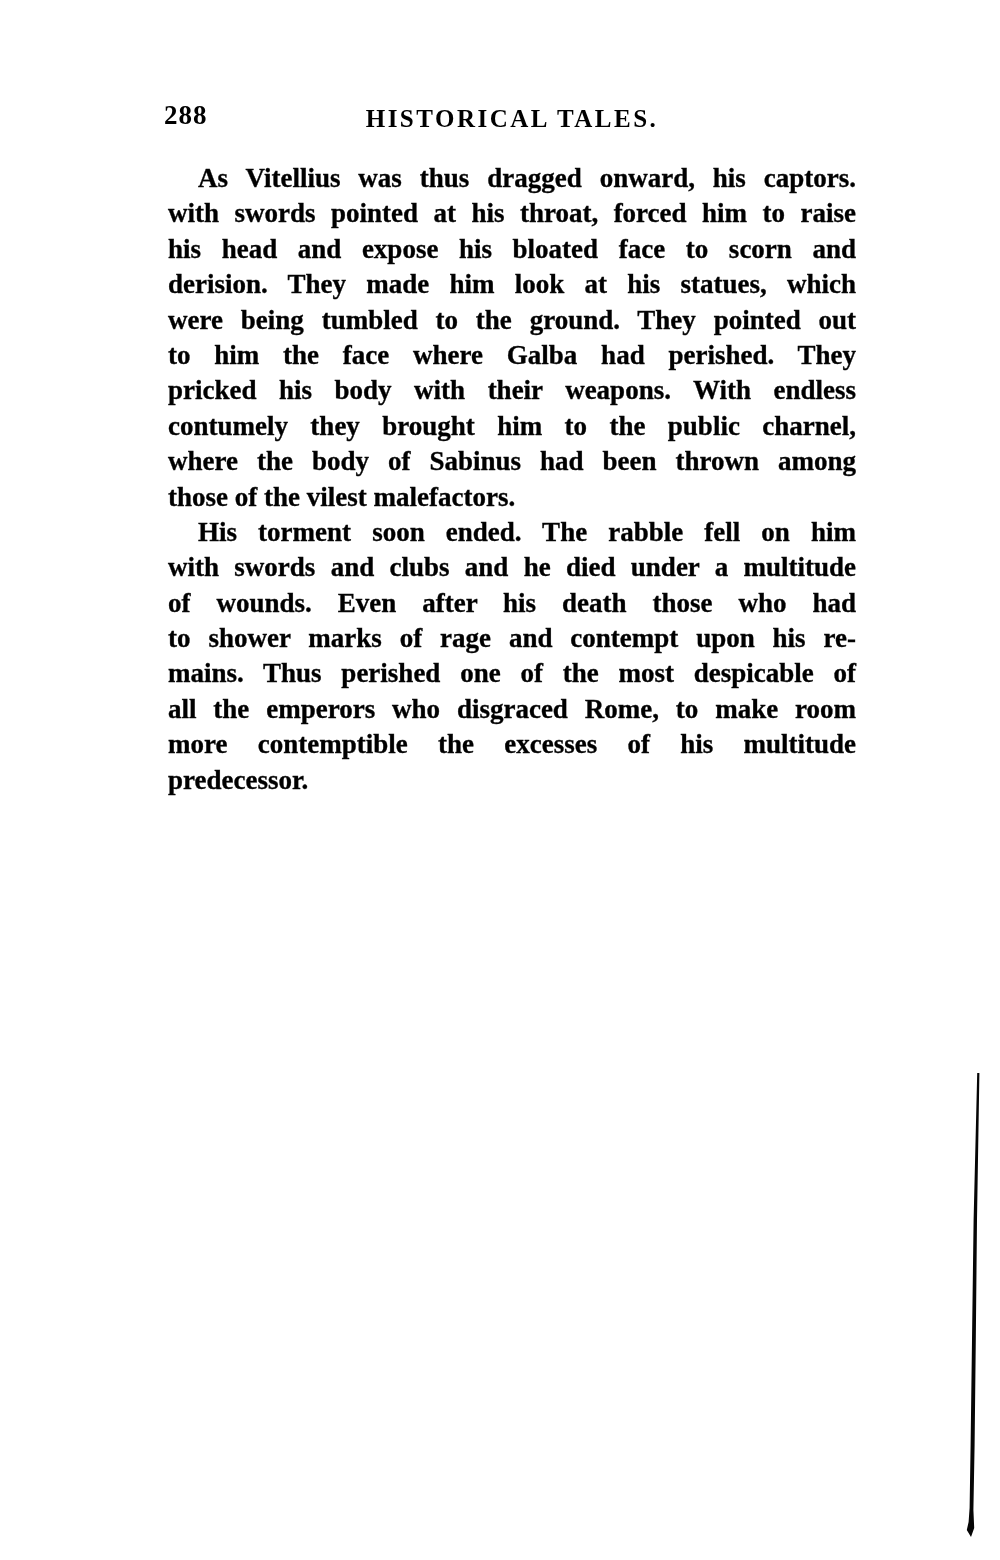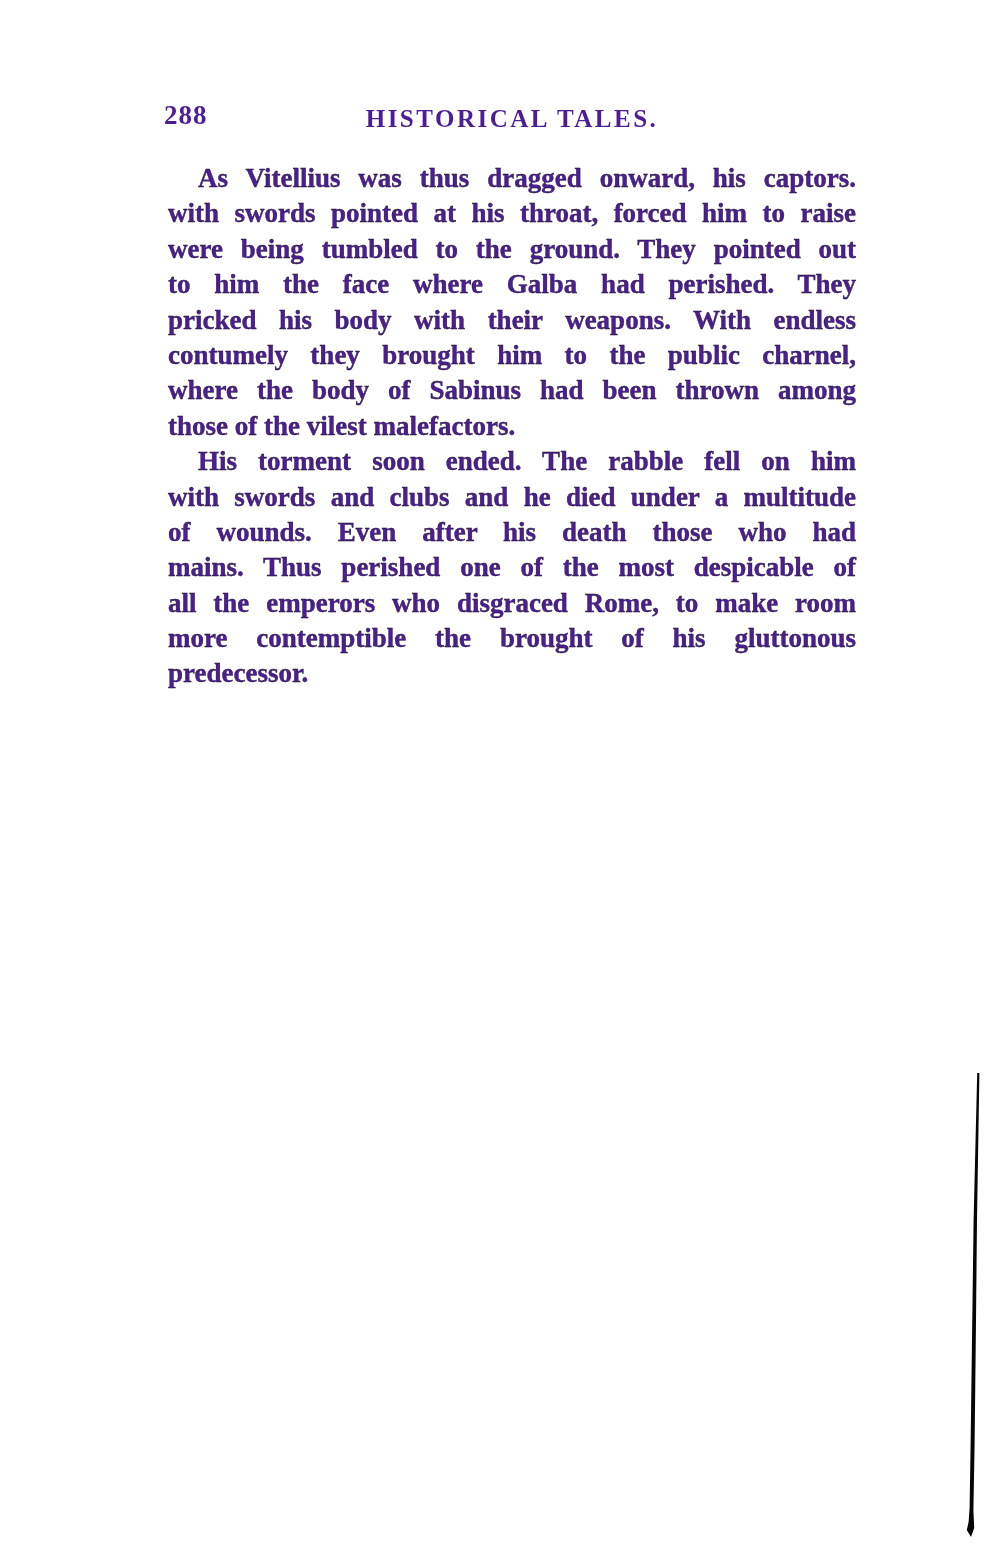--- a/index.html
+++ b/index.html
@@ -7,21 +7,21 @@
     padding: 0;
     background: #ffffff;
   }
   #page {
     position: relative;
     width: 1000px;
     height: 1560px;
     background: #ffffff;
     overflow: hidden;
     font-family: "Liberation Serif", serif;
-    color: #4c1d95;
+    color: #000000;
   }
   
   #header-row {
     position: absolute;
     top: 100px;
     left: 168px;
     width: 688px;
     height: 32px;
   }
   #page-number {
@@ -84,34 +84,37 @@
 
   <div id="header-row">
     <div id="page-number">288</div>
     <div id="running-header">HISTORICAL TALES.</div>
   </div>
 
   <div id="text-block">
       <div>
         <div class="text-line first">As Vitellius was thus dragged onward, his captors.</div>
         <div class="text-line">with swords pointed at his throat, forced him to raise</div>
+        <div class="text-line">his head and expose his bloated face to scorn and</div>
+        <div class="text-line">derision.  They made him look at his statues, which</div>
         <div class="text-line">were being tumbled to the ground.  They pointed out</div>
         <div class="text-line">to him the face where Galba had perished.  They</div>
         <div class="text-line">pricked his body with their weapons.  With endless</div>
         <div class="text-line">contumely they brought him to the public charnel,</div>
         <div class="text-line">where the body of Sabinus had been thrown among</div>
         <div class="text-line last">those of the vilest malefactors.</div>
       </div>
       <div>
         <div class="text-line first">His torment soon ended.  The rabble fell on him</div>
         <div class="text-line">with swords and clubs and he died under a multitude</div>
         <div class="text-line">of wounds.  Even after his death those who had</div>
+        <div class="text-line">to shower marks of rage and contempt upon his re-</div>
         <div class="text-line">mains.  Thus perished one of the most despicable of</div>
         <div class="text-line">all the emperors who disgraced Rome, to make room</div>
-        <div class="text-line">more contemptible the brought of his gluttonous</div>
+        <div class="text-line">more contemptible the excesses of his multitude</div>
         <div class="text-line last">predecessor.</div>
       </div>
     </div>
 
   <svg id="artifact-svg" viewBox="0 0 1000 1560" xmlns="http://www.w3.org/2000/svg">
     <polygon id="artifact-line" points="977.2,1073 979.4,1073 977.0,1220 975.8,1340 974.6,1445 973.4,1510 974.2,1528 971.0,1537 966.8,1530 968.6,1522 969.6,1508 970.6,1445 972.0,1340 973.6,1220" fill="#050505"></polygon>
   </svg>
 
 </div>
 

